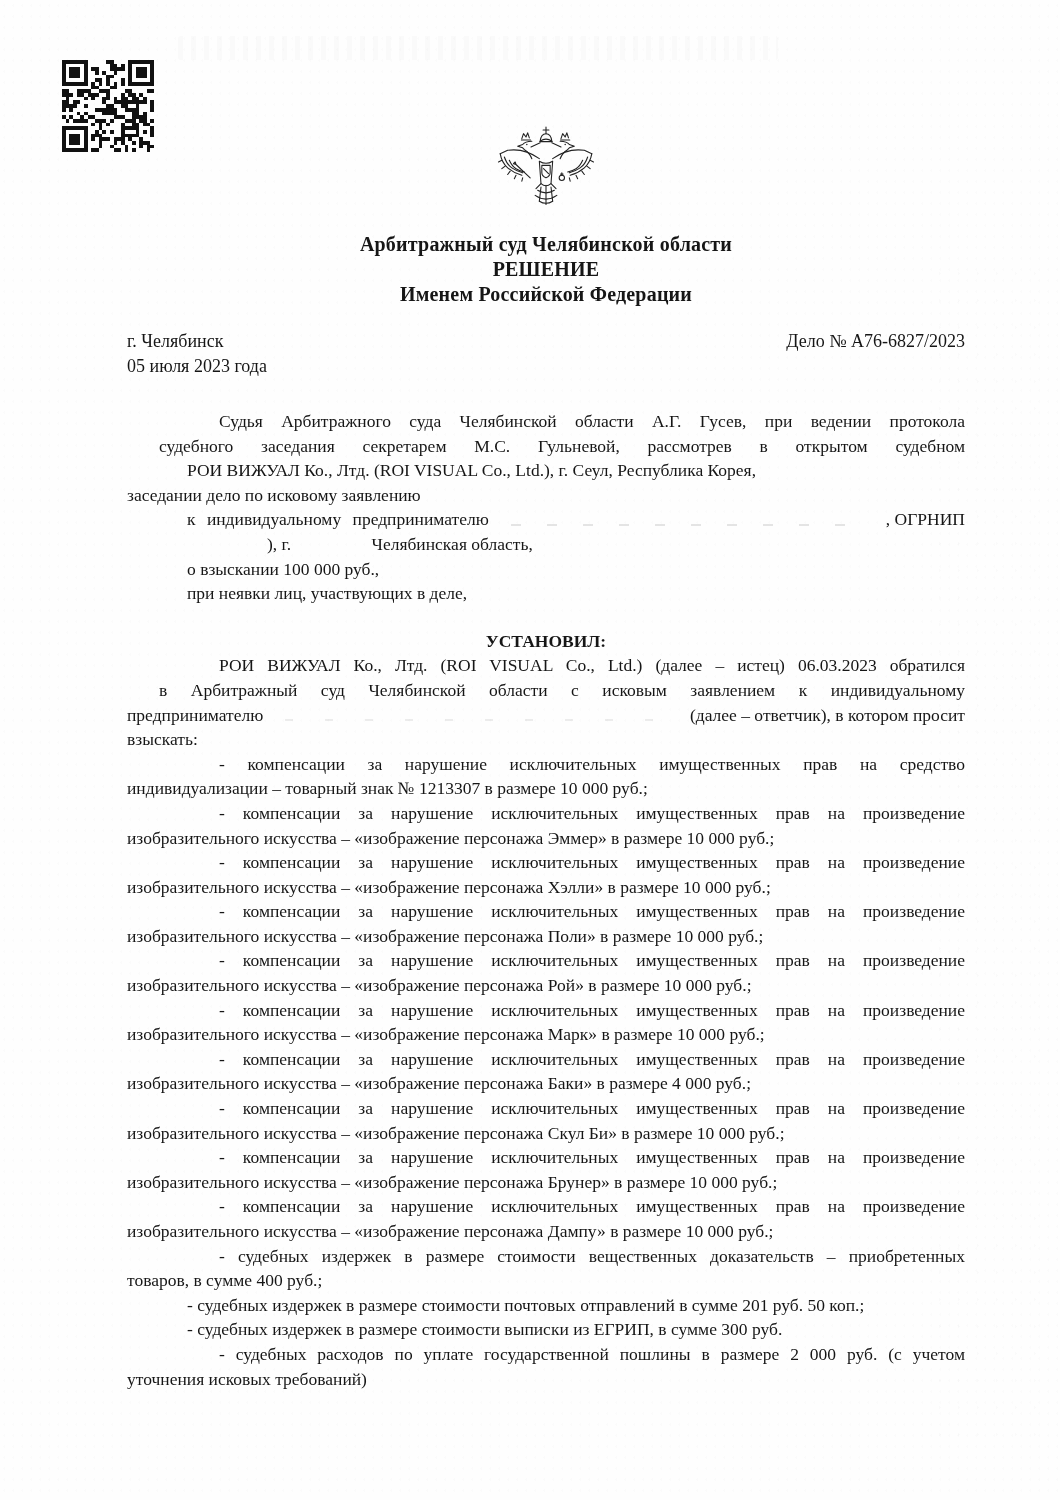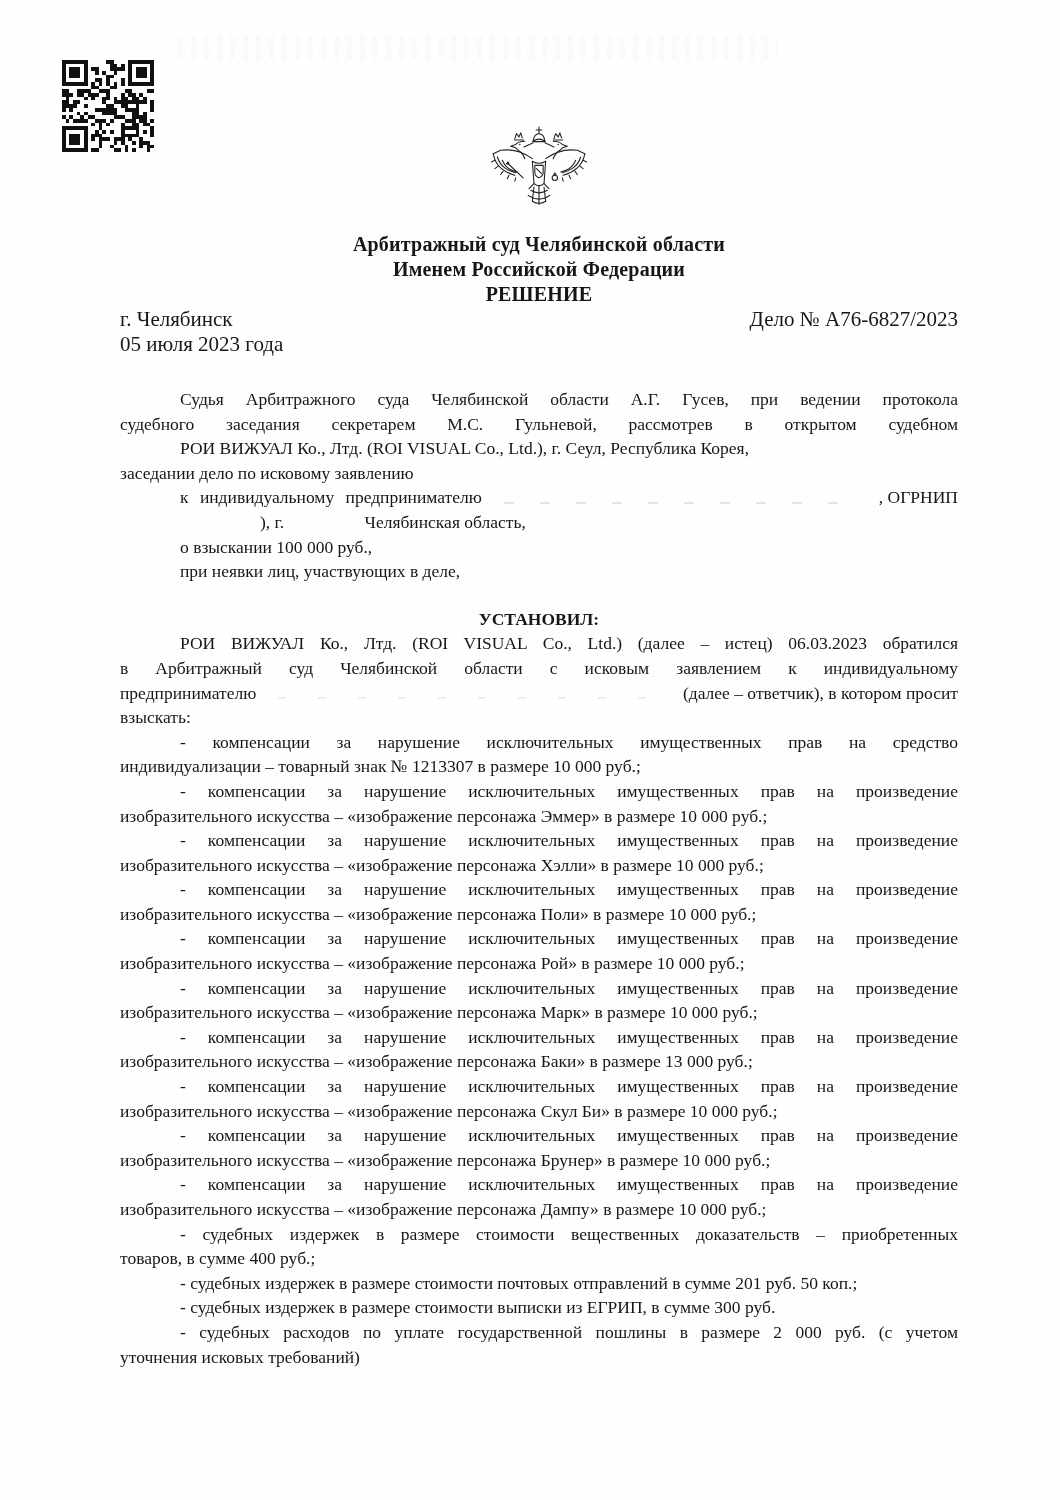--- a/index.html
+++ b/index.html
@@ -15,29 +15,29 @@
     left:178px;top:36px;width:600px;height:24px;opacity:.55;
     background:repeating-linear-gradient(90deg, rgba(0,0,0,0.03) 0 5px, transparent 5px 13px);
     border-radius:3px;
   }
   .artifact-right{
     left:930px;top:260px;width:120px;height:1180px;opacity:.5;
     background-image:radial-gradient(rgba(0,0,0,0.035) 1px, transparent 1px);
     background-size:19px 27px;
   }
   .qr{position:absolute;left:62px;top:60px;width:92px;height:92px;}
-  .content{position:absolute;left:120px;top:0;width:838px;}
+  .content{position:absolute;left:127px;top:0;width:838px;}
   .emblem-wrap{margin-top:124px;height:108px;display:flex;justify-content:center;align-items:flex-start;}
   .title{ text-align:center;font-weight:bold;font-size:20px;line-height:25px;letter-spacing:.2px;}
-  .case-row{display:flex;justify-content:space-between;align-items:flex-start;
-    font-size:21px;line-height:25px;}
+  .case-row{margin-top:22px;display:flex;justify-content:space-between;align-items:flex-start;
+    font-size:18px;line-height:25px;}
   .body{margin-top:30px;font-size:17.5px;line-height:24.6px;}
   .ln{white-space:nowrap;}
   .ind{text-indent:60px;}
-  .jfull{white-space:normal;text-align:justify;text-align-last:justify;}
+  .jfull{white-space:normal;text-align:justify;text-align-last:justify;margin-left:32px;}
   .center-bold{text-align:center;font-weight:bold;white-space:normal;margin-top:23px;}
   .flexline{display:flex;align-items:baseline;text-align:right;}
   .flexline .stretch-words{word-spacing:7px;}
   .redact{
     flex:1;height:2px;align-self:flex-end;margin:0 22px 6px 22px;
     background:repeating-linear-gradient(90deg, rgba(0,0,0,0.10) 0 10px, transparent 10px 36px);
   }
   .redact.light{background:repeating-linear-gradient(90deg, rgba(0,0,0,0.07) 0 8px, transparent 8px 40px);}
   .addr-prefix{display:inline-block;margin-left:140px;}
   .addr-suffix{display:inline-block;margin-left:76px;}
@@ -401,22 +401,22 @@
 
         <path d="M54 71l-6 6M66 71l6 6"></path>
 
         <path d="M50 79q10 6 20 0M47 85q13 9 26 0M52 92q8 5 16 0"></path>
         <path d="M60 73v23M54 75l-2 17M66 75l2 17"></path>
       </svg>
     </div>
 
     <div class="title">
       <div>Арбитражный суд Челябинской области</div>
+      <div>РЕШЕНИЕ</div>
       <div>Именем Российской Федерации</div>
-      <div>РЕШЕНИЕ</div>
     </div>
 
     <div class="case-row">
       <div class="case-left">
         <div>г. Челябинск</div>
         <div>05 июля 2023 года</div>
       </div>
       <div class="case-no">Дело № А76-6827/2023</div>
     </div>
 
@@ -469,21 +469,21 @@
       <div>
         <div class="ln ind jfull">- компенсации за нарушение исключительных имущественных прав на произведение</div>
         <div class="ln">изобразительного искусства – «изображение персонажа Рой» в размере 10 000 руб.;</div>
       </div>
       <div>
         <div class="ln ind jfull">- компенсации за нарушение исключительных имущественных прав на произведение</div>
         <div class="ln">изобразительного искусства – «изображение персонажа Марк» в размере 10 000 руб.;</div>
       </div>
       <div>
         <div class="ln ind jfull">- компенсации за нарушение исключительных имущественных прав на произведение</div>
-        <div class="ln">изобразительного искусства – «изображение персонажа Баки» в размере 13 000 руб.;</div>
+        <div class="ln">изобразительного искусства – «изображение персонажа Баки» в размере 4 000 руб.;</div>
       </div>
       <div>
         <div class="ln ind jfull">- компенсации за нарушение исключительных имущественных прав на произведение</div>
         <div class="ln">изобразительного искусства – «изображение персонажа Скул Би» в размере 10 000 руб.;</div>
       </div>
       <div>
         <div class="ln ind jfull">- компенсации за нарушение исключительных имущественных прав на произведение</div>
         <div class="ln">изобразительного искусства – «изображение персонажа Брунер» в размере 10 000 руб.;</div>
       </div>
       <div>

